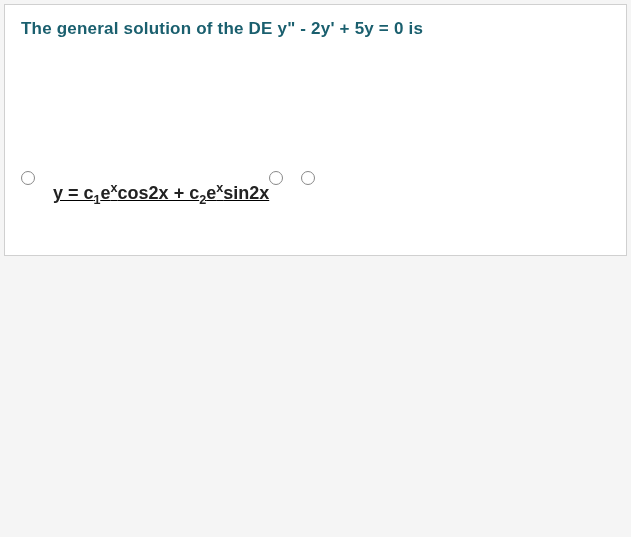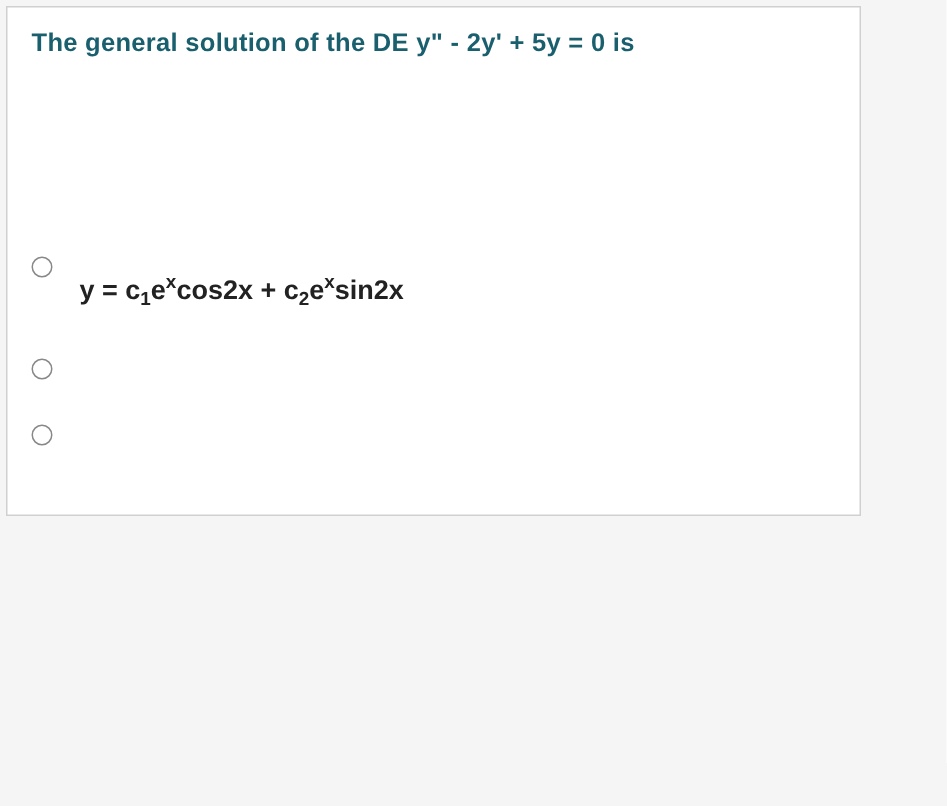--- a/index.html
+++ b/index.html
@@ -8,33 +8,34 @@
       box-sizing: border-box;
     }
     body {
       font-family: 'Segoe UI', Tahoma, Geneva, Verdana, sans-serif;
       background: #f5f5f5;
       padding: 4px;
     }
     .question-card {
       background: #ffffff;
       border: 1px solid #d0d0d0;
-      width: 570px;
+      width: 623px;
       padding: 14px 16px 18px 16px;
     }
     .question-text {
       color: #1a5f6e;
       font-size: 17px;
       font-weight: 600;
       letter-spacing: 0.2px;
       margin-bottom: 130px;
     }
     .options {
       display: flex;
-      flex-direction: column;
+      flex-direction: row;
+      text-decoration: underline;
     }
     .option-row {
       display: flex;
       align-items: flex-start;
       margin-bottom: 28px;
     }
     .option-row.last {
       margin-bottom: 0;
     }
     .radio {

